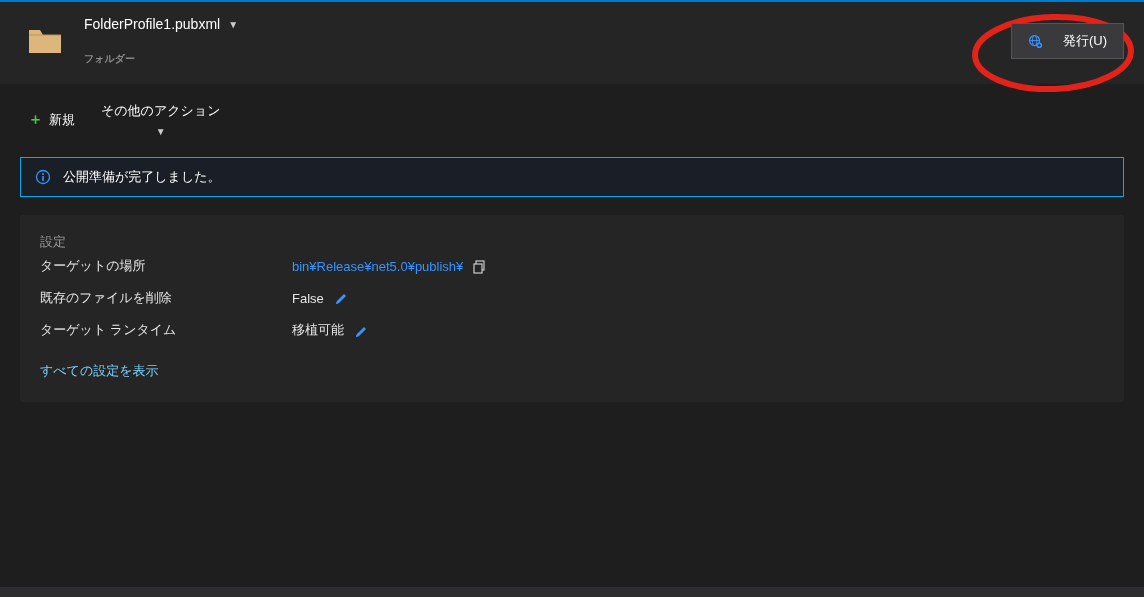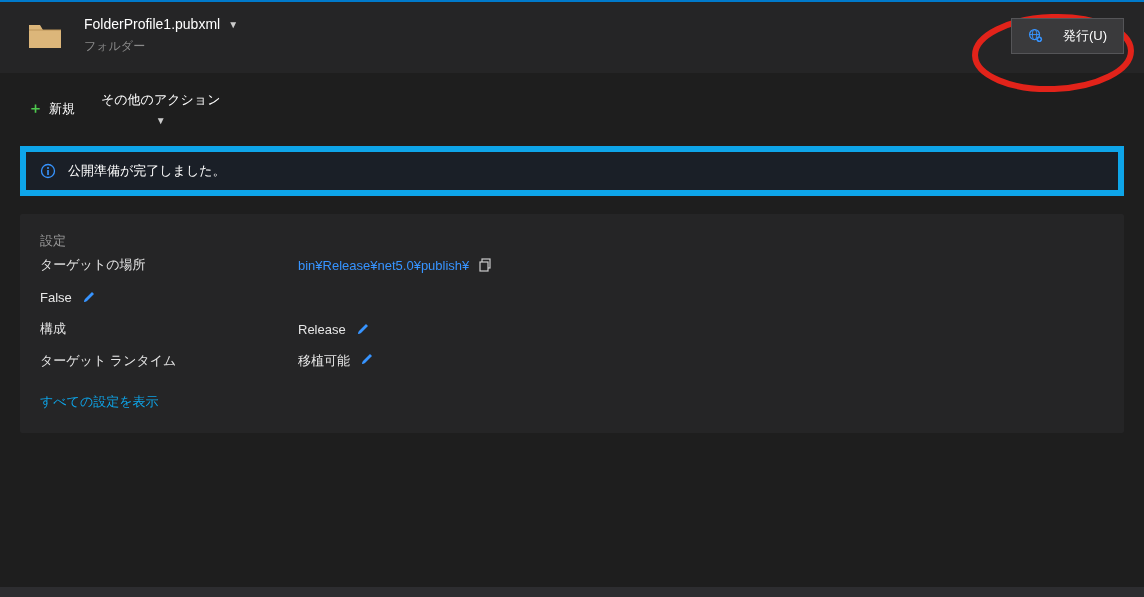--- a/index.html
+++ b/index.html
@@ -26,21 +26,21 @@
   .folder-icon {
     width: 34px;
     height: 28px;
     margin-right: 22px;
     flex-shrink: 0;
   }
   .profile-block { display: flex; flex-direction: column; }
   .profile-row { display: flex; align-items: center; gap: 8px; }
   .profile-name { color: #ffffff; font-size: 14px; }
   .caret { color: #cccccc; font-size: 10px; }
-  .profile-sub { color: #8a8a8a; font-size: 12px; margin-top: 6px; }
+  .profile-sub { color: #8a8a8a; font-size: 10px; margin-top: 20px; font-weight: bold; }
   .publish-btn {
     margin-left: auto;
     background: #3a3a3c;
     border: 1px solid #555558;
     color: #ffffff;
     padding: 8px 16px;
     display: flex;
     align-items: center;
     gap: 20px;
     font-size: 13px;
@@ -77,21 +77,21 @@
     display: flex;
     align-items: center;
     gap: 6px;
     color: #ffffff;
     cursor: pointer;
     font-size: 13px;
     flex-direction: column;
   }
   .status-banner {
     margin: 6px 20px 0;
-    border: 6px solid #0ea5e9;
+    border: 1px solid #0ea5e9;
     background: #1a1f27;
     display: flex;
     align-items: center;
     gap: 12px;
     padding: 10px 14px;
     color: #ffffff;
     font-size: 13px;
   }
   .info-glyph { width: 16px; height: 16px; flex-shrink:0; }
   .settings-panel {
@@ -99,39 +99,38 @@
     background: #252526;
     border-radius: 2px;
     padding: 18px 20px 22px;
   }
   .panel-title { color: #9a9a9a; font-size: 13px; margin-bottom: 1px; }
   .setting-row {
     display: flex;
     align-items: center;
     min-height: 28px;
     margin-bottom: 4px;
-    gap: 6px;
   }
   .setting-label {
     width: 252px;
     color: #e6e6e6;
     font-size: 13px;
   }
   .setting-value {
     color: #e6e6e6;
     font-size: 13px;
     display: flex;
-    align-items: flex-start;
+    align-items: flex-end;
     gap: 10px;
   }
   .link-value { color: #3794ff; cursor: pointer; }
   .edit-pencil { width: 14px; height: 14px; cursor: pointer; }
   .copy-glyph { width: 14px; height: 14px; cursor: pointer; color:#cccccc; }
   .show-all {
-    color: #0ea5e9;
+    color: #7dd3fc;
     font-size: 13px;
     margin-top: 14px;
     cursor: pointer;
     display: inline-block;
   }
   .bottom-bar {
     position: absolute;
     bottom: 0;
     left: 0;
     right: 0;
@@ -200,32 +199,23 @@
         <div class="setting-label">ターゲットの場所</div>
         <div class="setting-value">
           <span class="link-value">bin¥Release¥net5.0¥publish¥</span>
           <svg viewBox="0 0 14 14" class="copy-glyph">
             <rect x="3" y="1" width="8" height="9" fill="none" stroke="#cccccc" stroke-width="1.2"></rect>
             <rect x="1" y="4" width="8" height="9" fill="#252526" stroke="#cccccc" stroke-width="1.2"></rect>
           </svg>
         </div>
       </div>
       <div class="setting-row">
+        <div class="setting-label">既存のファイルを削除</div>
         <div class="setting-value">
           <span>False</span>
-          <svg viewBox="0 0 14 14" class="edit-pencil">
-            <path d="M2 12 L3 9 L10 2 L12 4 L5 11 Z" fill="#3794ff"></path>
-            <path d="M2 12 L3 9 L5 11 Z" fill="#3794ff"></path>
-          </svg>
-        </div>
-      </div>
-      <div class="setting-row">
-        <div class="setting-label">構成</div>
-        <div class="setting-value">
-          <span>Release</span>
           <svg viewBox="0 0 14 14" class="edit-pencil">
             <path d="M2 12 L3 9 L10 2 L12 4 L5 11 Z" fill="#3794ff"></path>
             <path d="M2 12 L3 9 L5 11 Z" fill="#3794ff"></path>
           </svg>
         </div>
       </div>
       <div class="setting-row">
         <div class="setting-label">ターゲット ランタイム</div>
         <div class="setting-value">
           <span>移植可能</span>

